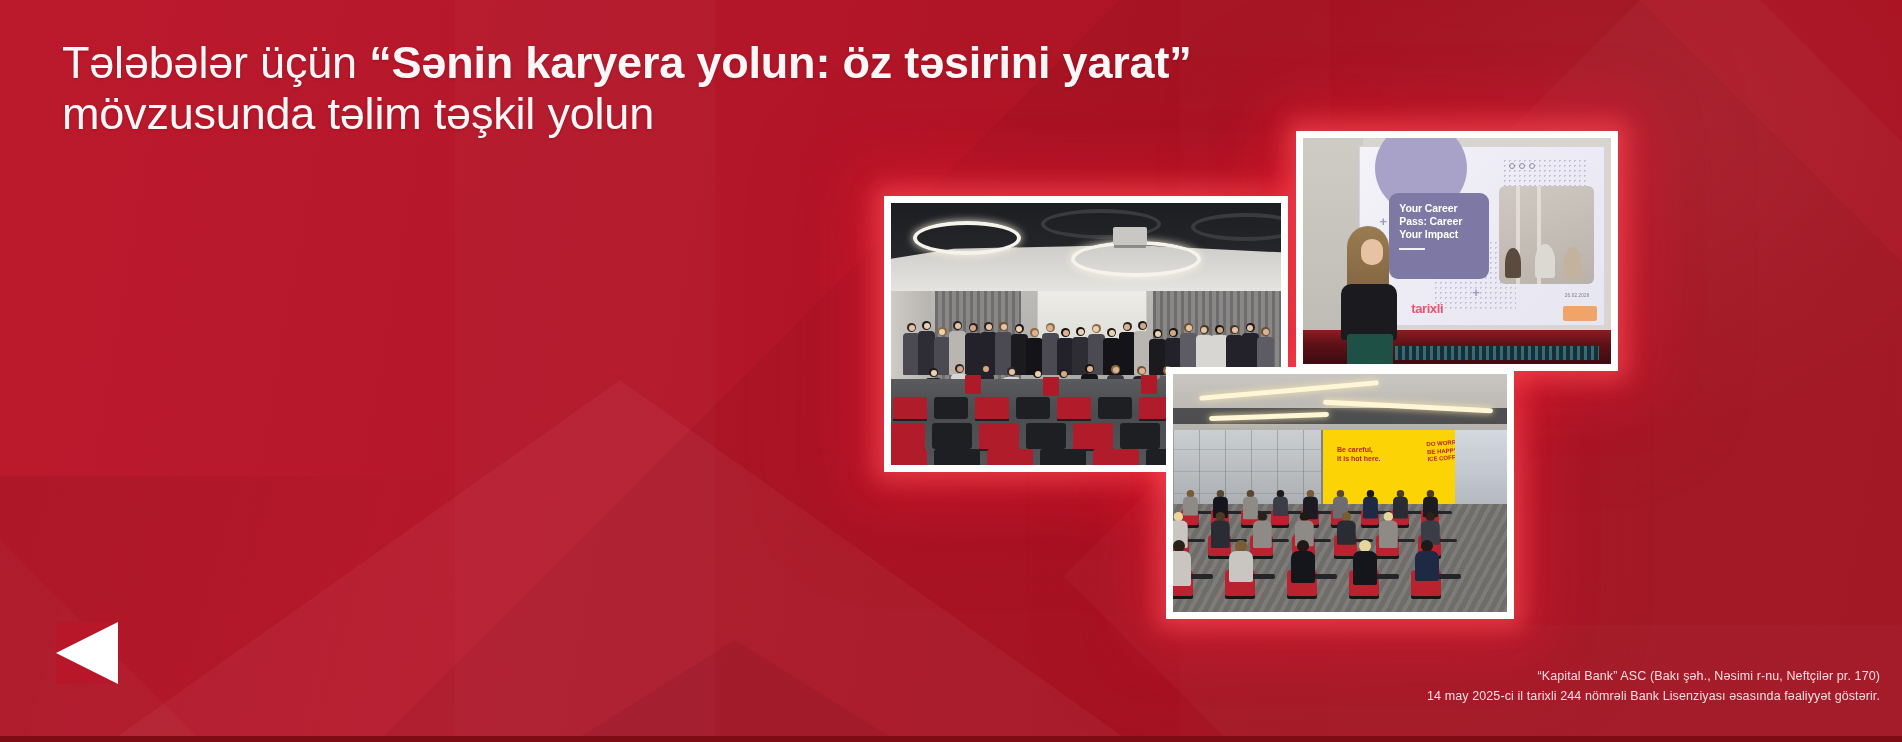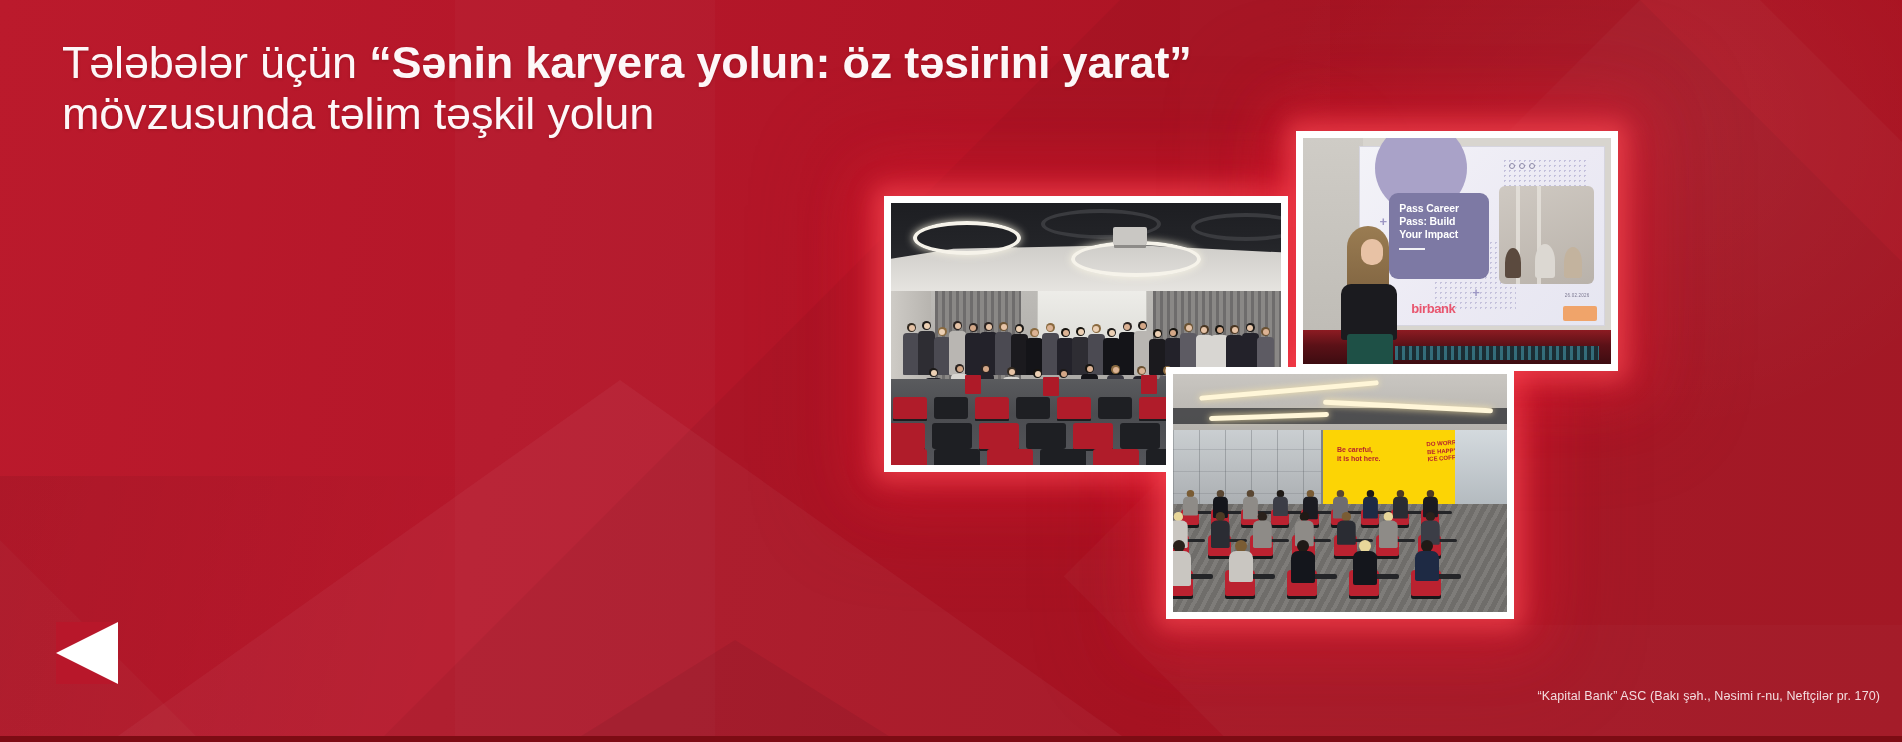--- a/index.html
+++ b/index.html
@@ -826,33 +826,33 @@
           <div class="sB-dots2"></div>
           <div class="sB-circles">
               <i></i>
               <i></i>
               <i></i>
             </div>
           <div class="sB-plus" style="left:8%;top:38%">+</div>
           <div class="sB-plus" style="left:46%;top:78%">+</div>
           <div class="sB-plus" style="left:90%;top:52%">+</div>
           <div class="sB-card">
-            <div class="t">Pass Career Pass: Build Your Impact</div>
+            <div class="t">Your Career Pass: Career Your Impact</div>
             <div class="rule"></div>
           </div>
           <div class="sB-photo">
             <div class="bar" style="left:18%"></div>
             <div class="bar" style="left:40%"></div>
             <div class="sB-fig" style="left:6%;width:16px;height:30px;background:#5b4a3e"></div>
             <div class="sB-fig" style="left:38%;width:20px;height:34px;background:#dcd8d2"></div>
             <div class="sB-fig" style="left:68%;width:18px;height:31px;background:#c3b39e"></div>
           </div>
           <div class="sB-date">26.02.2026</div>
           <div class="sB-orange"></div>
-          <div class="sB-brand">birbank</div>
+          <div class="sB-brand">tarixli</div>
         </div>
         <div class="sB-floor">
           <div class="sB-floorhl"></div>
         </div>
         <div class="sB-person">
           <div class="sB-hair"></div>
           <div class="sB-face"></div>
           <div class="sB-torso"></div>
           <div class="sB-skirt"></div>
         </div>
@@ -863,15 +863,16 @@
   <div class="logo">
     <svg width="62" height="62" viewBox="0 0 62 62" aria-hidden="true">
       <rect x="0" y="0" width="62" height="62" fill="#ffffff"></rect>
       <polygon points="0,0 62,0 0,31" fill="#b8172a"></polygon>
       <polygon points="0,62 62,62 0,31" fill="#b8172a"></polygon>
     </svg>
   </div>
 
   <div class="legal">
     <div>“Kapital Bank” ASC (Bakı şəh., Nəsimi r-nu, Neftçilər pr. 170)</div>
+    <div>14 may 2025-ci il tarixli 244 nömrəli Bank Lisenziyası əsasında fəaliyyət göstərir.</div>
   </div>
 
 </div>
 
 </body></html>

